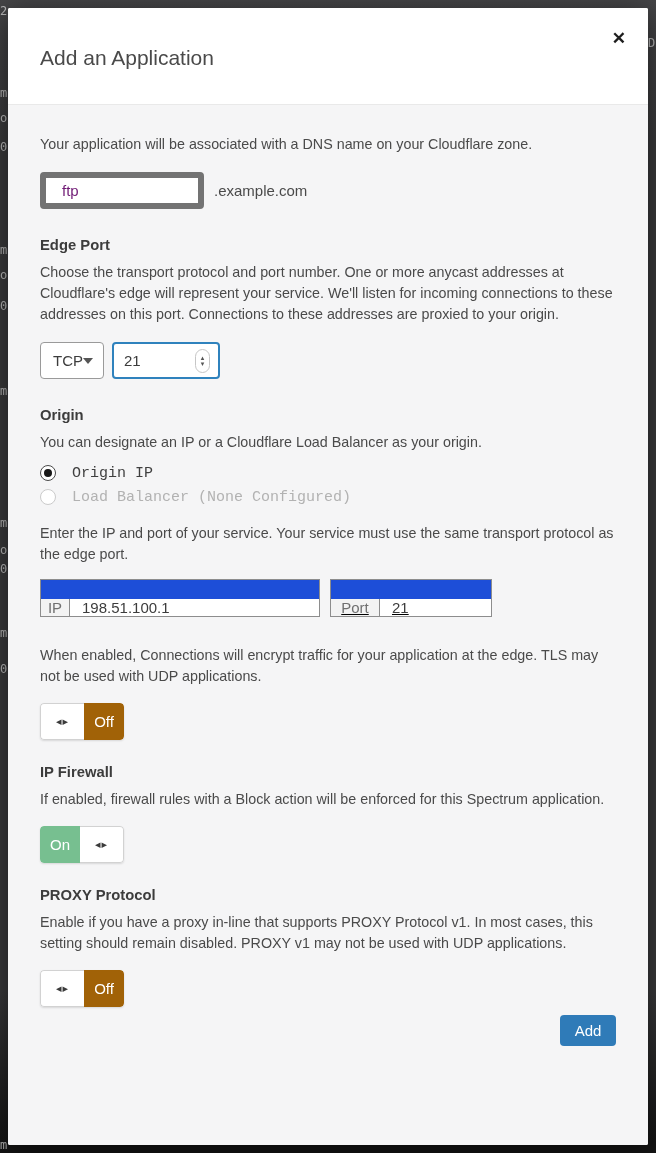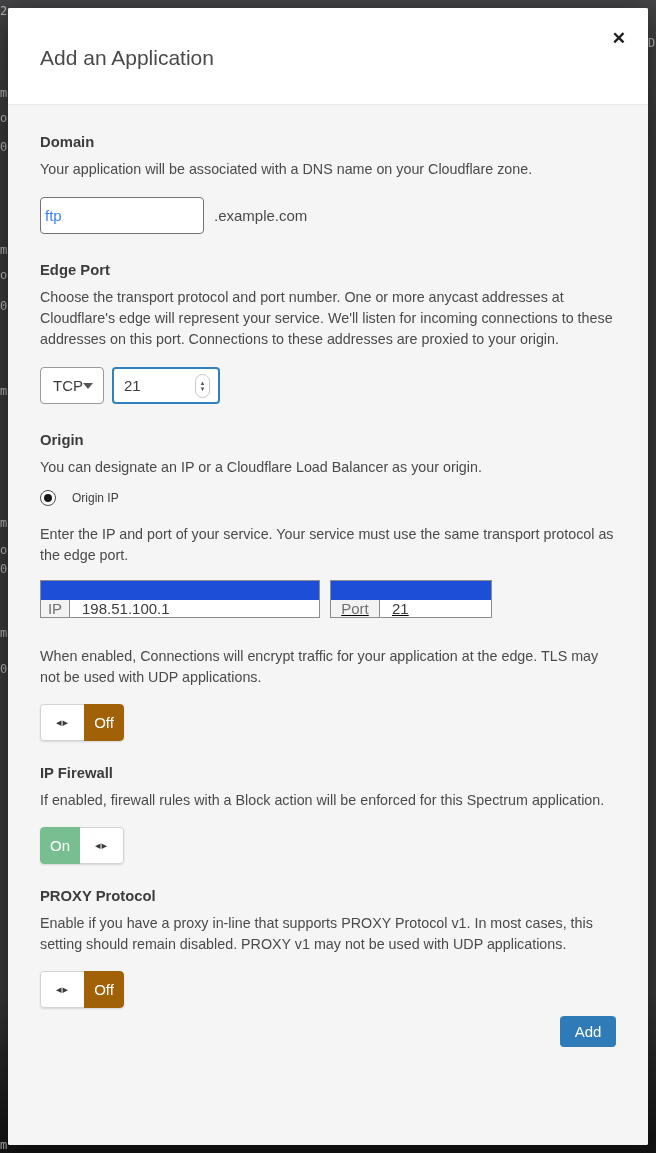--- a/index.html
+++ b/index.html
@@ -34,23 +34,23 @@
   }
   .modal-body {
     height:1041px; background:#f5f5f6; border-top:1px solid #e9e9e9;
     padding:29px 32px 0;
   }
   .section-label { font-size:14.8px; font-weight:700; color:#3c3c3c; margin-bottom:9px; }
   .section-desc  { font-size:14.3px; color:#4a4a4a; line-height:21px; max-width:588px; margin-bottom:17px; }
   
   .row { display:flex; align-items:center; }
   .text-input {
-    height:37px; background:#fff; border:1px solid #737373; border-radius:4px;
-    font-family:"Liberation Sans", sans-serif; font-size:15px; color:#3b82f6;
-    padding:0 4px; outline:none;
+    height:37px; background:#fff; border:6px solid #737373; border-radius:4px;
+    font-family:"Liberation Sans", sans-serif; font-size:15px; color:#701a75;
+    padding:0 16px; outline:none;
   }
   .domain-row { margin-bottom:28px; }
   .domain-input { width:164px; }
   .domain-suffix { font-size:15px; color:#4a4a4a; margin-left:10px; }
   .controls-row { margin-bottom:28px; }
   .select {
     width:64px; height:37px; background:#fff; border:1px solid #9a9a9a; border-radius:4px;
     display:flex; align-items:center; justify-content:space-between;
     padding:0 12px; cursor:pointer; margin-right:8px;
   }
@@ -74,21 +74,21 @@
   .spinner span { font-size:7px; line-height:6px; }
   
   .radio-row { display:flex; align-items:center; height:24px; }
   .radios { margin-bottom:14px; }
   .radio {
     width:16px; height:16px; border-radius:50%; background:#fff;
     border:1.5px solid #4a4a4a; position:relative; flex:0 0 auto;
   }
   .radio.selected::after { content:""; position:absolute; inset:3px; background:#171717; border-radius:50%; }
   .radio.disabled { border-color:#cbcbcb; }
-  .radio-label { font-size:12px; color:#3f3f3f; margin-left:16px; }
+  .radio-label { font-size:15px; color:#3f3f3f; margin-left:16px;font-family:Liberation Mono, monospace; }
   .radio-label.disabled { color:#b2b2b2; }
   
   .group-row { margin-bottom:28px; }
   .input-group {
     display:flex; align-items:flex-end; height:38px; background:#1d4ed8;
     border:1px solid #8d8d8d;
   }
   .input-group .prefix {
     background:#f3f3f3; border-right:1px solid #8d8d8d; color:#707070;
     font-size:15px; display:flex; align-items:center; justify-content:center;
@@ -149,21 +149,20 @@
 
 <div class="modal">
 
   <div class="modal-header">
     <div class="modal-title">Add an Application</div>
     <button class="close-btn">✕</button>
   </div>
 
   <div class="modal-body">
 
-    <div class="section-label">Domain</div>
     <div class="section-desc">Your application will be associated with a DNS name on your Cloudflare zone.</div>
     <div class="row domain-row">
       <input class="text-input domain-input" value="ftp" style="">
       <span class="domain-suffix">.example.com</span>
     </div>
 
     <div class="section-label">Edge Port</div>
     <div class="section-desc">Choose the transport protocol and port number. One or more anycast addresses at Cloudflare's edge will represent your service. We'll listen for incoming connections to these addresses on this port. Connections to these addresses are proxied to your origin.</div>
     <div class="row controls-row">
       <div class="select">
@@ -179,20 +178,24 @@
       </div>
     </div>
 
     <div class="section-label">Origin</div>
     <div class="section-desc" style="margin-bottom:8px">You can designate an IP or a Cloudflare Load Balancer as your origin.</div>
     <div class="radios">
       <div class="radio-row">
         <span class="radio selected"></span>
         <span class="radio-label">Origin IP</span>
       </div>
+      <div class="radio-row">
+        <span class="radio disabled"></span>
+        <span class="radio-label disabled">Load Balancer (None Configured)</span>
+      </div>
     </div>
     <div class="section-desc" style="margin-bottom:14px">Enter the IP and port of your service. Your service must use the same transport protocol as the edge port.</div>
     <div class="row group-row">
       <div class="input-group ip-group">
         <span class="prefix">IP</span>
         <input class="group-input" value="198.51.100.1" style="">
       </div>
       <div class="input-group port-group">
         <span class="prefix">Port</span>
         <input class="group-input" value="21" style="">

